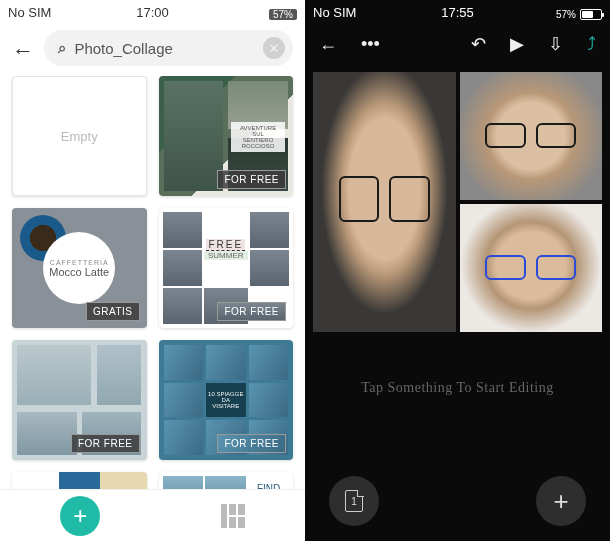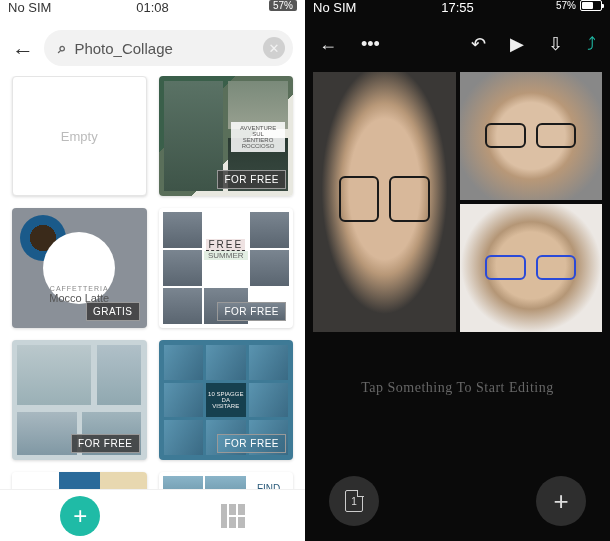--- a/index.html
+++ b/index.html
@@ -2,21 +2,21 @@
 <html><head>
 <meta charset="utf-8">
 <style>
 * { margin: 0; padding: 0; box-sizing: border-box; font-family: -apple-system, sans-serif; }
 body { width: 610px; height: 541px; display: flex; background: #fff; }
 .panel { height: 541px; position: relative; overflow: hidden; }
 .left { width: 305px; background: #fff; }
 .right { width: 305px; background: #0a0a0a; }
 
 
-.status { height: 20px; display: flex; align-items: flex-start; justify-content: space-between; padding: 0 8px; font-size: 13px; font-weight: 500; }
+.status { height: 20px; display: flex; align-items: flex-end; justify-content: space-between; padding: 0 8px; font-size: 13px; font-weight: 500; }
 .status .center { position: absolute; left: 50%; transform: translateX(-50%); }
 .right .status { color: #fff; }
 .left .status { color: #333; }
 .batt-badge { background: #555; color: #fff; font-size: 10px; padding: 0 4px; border-radius: 2px; }
 .batt-group { display: flex; align-items: center; gap: 4px; font-size: 10px; }
 .batt-icon { width: 22px; height: 11px; border: 1px solid currentColor; border-radius: 2px; position: relative; }
 .batt-icon::after { content: ''; position: absolute; right: -3px; top: 3px; width: 2px; height: 4px; background: currentColor; border-radius: 0 1px 1px 0; }
 .batt-fill { position: absolute; left: 1px; top: 1px; bottom: 1px; background: currentColor; border-radius: 1px; }
 
 
@@ -35,21 +35,21 @@
 
 .c1 { background: #fff; border: 1px solid #e5e5e5; display: flex; align-items: center; justify-content: center; }
 .c1 .empty { color: #bbb; font-size: 13px; }
 .c2 { background: linear-gradient(135deg,#3a5f4a 30%,#5a6f5a 30%,#5a6f5a 60%,#e8e8e0 60%); }
 .c2 .tile { position: absolute; }
 .c2 .t1 { left: 4%; top: 4%; width: 44%; height: 92%; background: linear-gradient(#5a7265,#3e5448); }
 .c2 .t2 { right: 4%; top: 4%; width: 44%; height: 40%; background: linear-gradient(#7a8a7a,#98a090); }
 .c2 .t3 { right: 4%; bottom: 4%; width: 44%; height: 44%; background: linear-gradient(#2a3a32,#3a4a42); }
 .c2 .lbl2 { right: 6%; top: 38%; font-size: 6px; text-align: center; width: 40%; }
 .c3 { background: #8a9098; }
-.c3 .circ { position: absolute; width: 72px; height: 72px; background: #fff; border-radius: 50%; left: 50%; top: 50%; transform: translate(-50%,-50%); display: flex; flex-direction: column; align-items: center; justify-content: flex-end; }
+.c3 .circ { position: absolute; width: 72px; height: 72px; background: #fff; border-radius: 50%; left: 50%; top: 50%; transform: translate(-50%,-50%); display: flex; flex-direction: column; align-items: center; justify-content: center; }
 .c3 .cof { position: absolute; left: 6%; top: 6%; width: 46px; height: 46px; background: radial-gradient(circle,#3a2a1a 40%,#1a5a8a 40%); border-radius: 50%; }
 .c3 .circ .l1 { font-size: 7px; color: #888; letter-spacing: 1px; }
 .c3 .circ .l2 { font-size: 11px; color: #555; }
 .c4 { background: #fff; display: grid; grid-template-columns: 1fr 1fr 1fr; grid-template-rows: 1fr 1fr 1fr; gap: 2px; padding: 4px; }
 .c4 > div { background: linear-gradient(#7a8590,#5a6570); }
 .c4 .mid { grid-column: 2; grid-row: 1 / 3; background: #fff !important; display: flex; flex-direction: column; align-items: center; justify-content: center; }
 .c4 .mid .w1 { font-size: 10px; letter-spacing: 2px; color: #333; border-bottom: 1px dashed #333; padding: 0 2px; background: rgba(200,160,160,.3); }
 .c4 .mid .w2 { font-size: 8px; color: #666; background: rgba(160,200,160,.3); padding: 0 4px; }
 .c5 { background: #c8d4d8; }
 .c5 .p1 { position: absolute; left: 4%; top: 4%; width: 55%; height: 50%; background: linear-gradient(#bac8cc,#9ab0b6); }
@@ -101,21 +101,21 @@
 .page-ico { width: 18px; height: 22px; border: 1.5px solid #ccc; border-radius: 2px; display: flex; align-items: center; justify-content: center; font-size: 10px; position: relative; }
 .page-ico::before { content: ''; position: absolute; top: -1.5px; right: -1.5px; width: 6px; height: 6px; border-left: 1.5px solid #ccc; border-bottom: 1.5px solid #ccc; background: #2e2e2e; }
 .plus { font-size: 26px; font-weight: 300; }
 </style>
 </head>
 <body>
 
 <div class="panel left">
   <div class="status">
     <span>No SIM</span>
-    <span class="center">01:08</span>
+    <span class="center">17:00</span>
     <span class="batt-badge">57%</span>
   </div>
 
   <div class="search-row">
     <span class="back-arrow">←</span>
     <div class="search-field">
       <span class="mag">⌕</span>
       <span class="txt">Photo_Collage</span>
       <span class="clear-btn">✕</span>
     </div>

